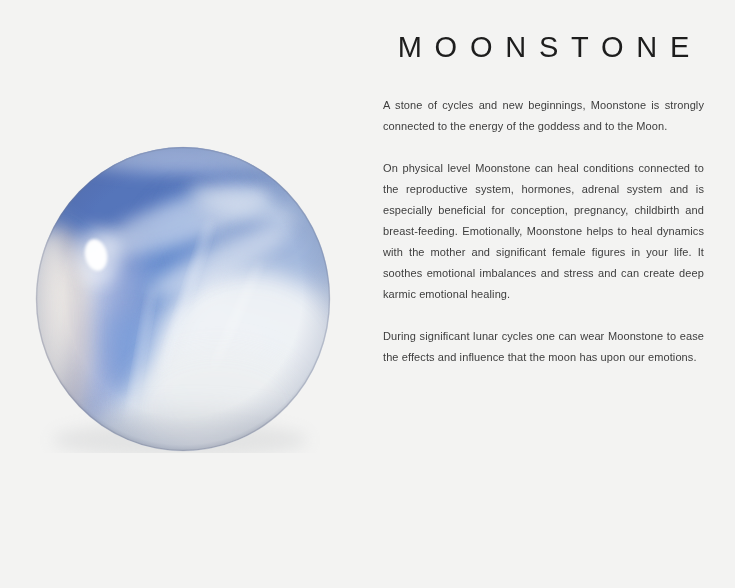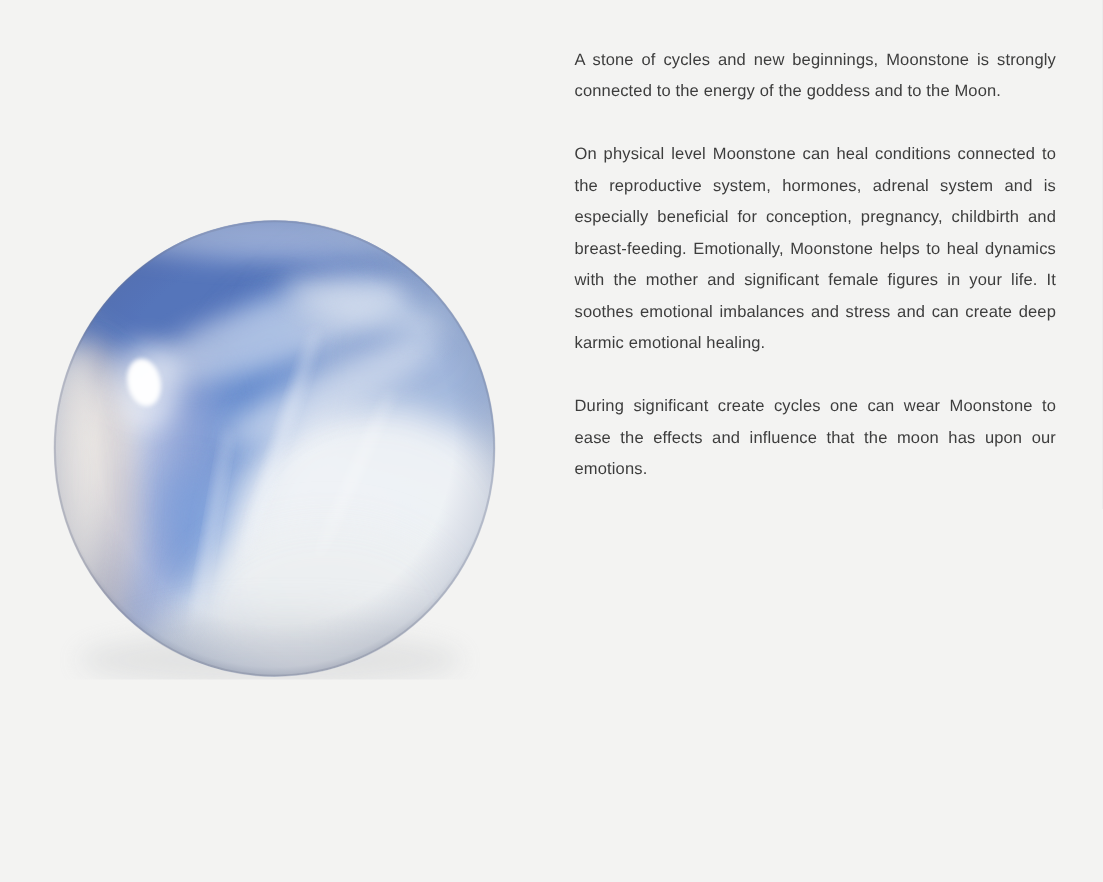--- a/index.html
+++ b/index.html
@@ -128,26 +128,27 @@
         <ellipse cx="62" cy="110" rx="11" ry="16" fill="#ffffff" opacity="0.97" filter="url(#b2)" transform="rotate(-12 62 110)"></ellipse>
 
         <ellipse cx="149" cy="154" rx="147" ry="152" fill="url(#gVignette)"></ellipse>
       </g>
 
       <ellipse cx="149" cy="154" rx="146.5" ry="151.5" fill="none" stroke="#6e7891" stroke-opacity="0.28" stroke-width="1.5"></ellipse>
     </svg>
   </div>
 
   <div class="right-col">
+    <h1 class="title">MOONSTONE</h1>
     <div class="copy">
         <p class="para">
           <span class="seg">A stone of cycles and new beginnings, Moonstone is strongly connected to the energy of the goddess and to the Moon.</span>
         </p>
         <p class="para">
           <span class="seg">On physical level Moonstone can heal conditions connected to the reproductive system, hormones, adrenal system and is especially beneficial for conception, pregnancy, childbirth and breast-feeding. Emotionally, Moonstone helps to heal dynamics with the mother and significant female figures in your life. It soothes emotional imbalances and stress and can create deep karmic emotional healing.</span>
         </p>
         <p class="para">
-          <span class="seg">During significant create cycles one can wear Moonstone to ease the effects and influence that the moon has upon our emotions.</span>
+          <span class="seg">During significant lunar cycles one can wear Moonstone to ease the effects and influence that the moon has upon our emotions.</span>
         </p>
       </div>
   </div>
 
 </div>
 
 </body></html>

